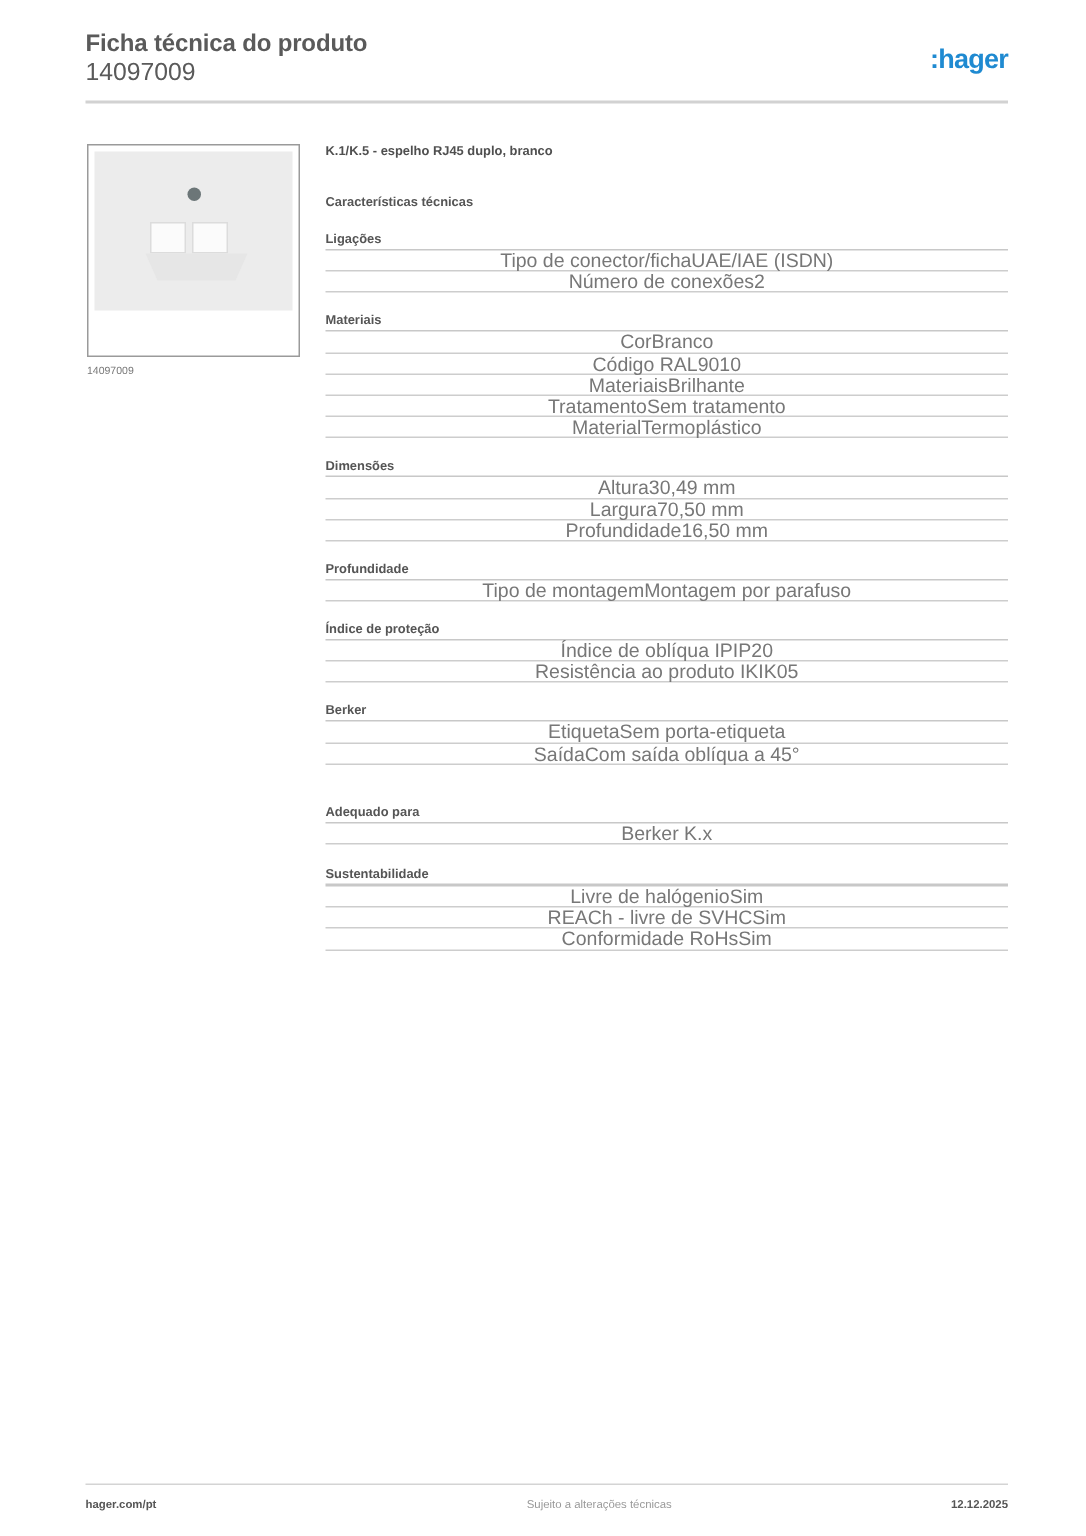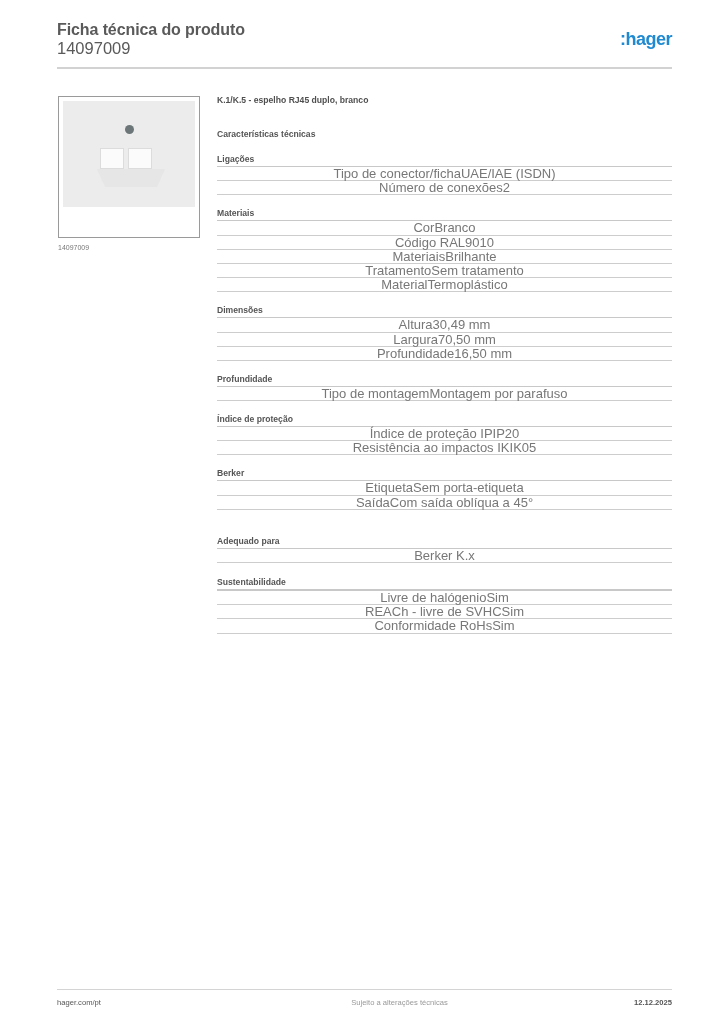--- a/index.html
+++ b/index.html
@@ -27,21 +27,21 @@
   .tech-title { font-size: 8.6px; font-weight: bold; color: #555; margin-top: 20px; height: 12px; }
   .section { margin-top: 13px; }
   .section-title { font-size: 8.6px; font-weight: bold; color: #555; padding-bottom: 1px;
                    border-bottom: 1.5px solid #c8c8c8; height: 11px; }
   .row { display: flex; justify-content: center; font-size: 13px; color: #777;
          height: 13.2px; line-height: 13.2px; border-bottom: 1px solid #cdcdcd; }
   .row .val { text-align: right; }
 
   .footer-rule { position: absolute; left: 57px; top: 989px; width: 615px; height: 1px; background: #d4d4d4; }
   .footer { position: absolute; left: 57px; top: 998px; width: 615px; font-size: 7.6px; }
-  .footer-left { position: absolute; left: 0; font-weight: normal; color: #555; }
+  .footer-left { position: absolute; left: 0; font-weight: bold; color: #555; }
   .footer-center { position: absolute; left: 0; width: 685px; text-align: center; color: #999; }
   .footer-right { position: absolute; right: 0; font-weight: bold; color: #555; }
 </style>
 </head>
 <body>
 
 <div>
   <div class="header-title">Ficha técnica do produto</div>
   <div class="header-code">14097009</div>
   <div class="logo">
@@ -116,25 +116,25 @@
       <div class="section">
         <div class="section-title">Profundidade</div>
         <div class="row">
           <span class="lbl">Tipo de montagem</span>
           <span class="val">Montagem por parafuso</span>
         </div>
       </div>
       <div class="section">
         <div class="section-title">Índice de proteção</div>
         <div class="row">
-          <span class="lbl">Índice de proteção IP</span>
+          <span class="lbl">Índice de oblíqua IP</span>
           <span class="val">IP20</span>
         </div>
         <div class="row">
-          <span class="lbl">Resistência ao impactos IK</span>
+          <span class="lbl">Resistência ao produto IK</span>
           <span class="val">IK05</span>
         </div>
       </div>
       <div class="section">
         <div class="section-title">Berker</div>
         <div class="row">
           <span class="lbl">Etiqueta</span>
           <span class="val">Sem porta-etiqueta</span>
         </div>
         <div class="row">

